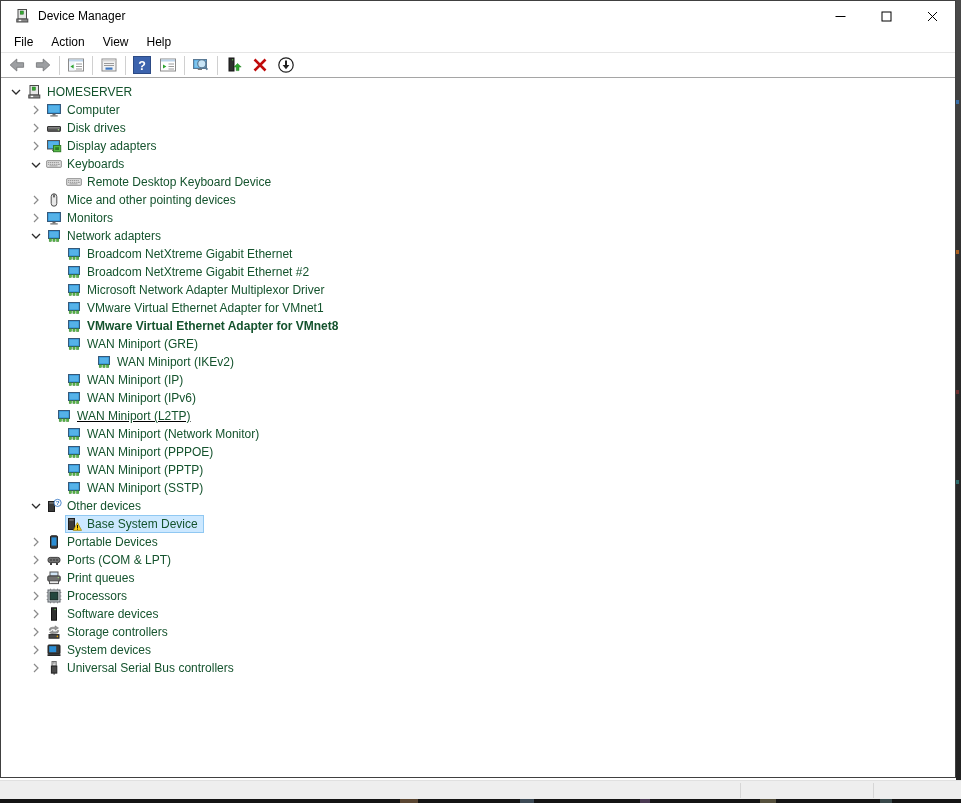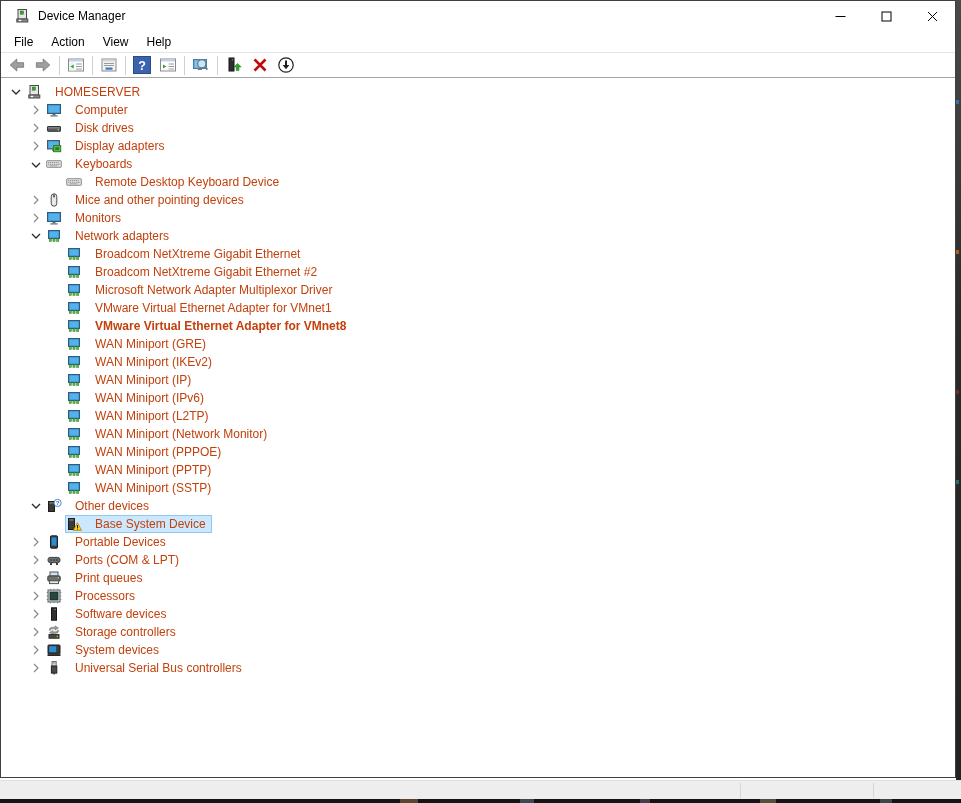--- a/index.html
+++ b/index.html
@@ -28,21 +28,21 @@
   .tb-icon { width:18px; height:18px; }
   .tb-sep { width:1px; height:19px; background:#d0d0d0; margin:0 3px; }
 
   
   .content { flex:1 1 auto; background:#fff; overflow:hidden; padding-top:5px; position:relative; }
   .tree-row { height:18px; display:flex; align-items:center; white-space:nowrap; }
   .twisty { width:18px; height:16px; flex:0 0 18px; }
   .tree-inner { display:flex; align-items:center; height:18px; padding:0 3px 0 0; border:1px solid transparent; }
   .tree-inner.selected { background:#cce8ff; border-color:#90c8f2; }
   .tree-icon { width:16px; height:16px; margin-right:5px; flex:0 0 16px; }
-  .tree-label { font-size:12px; color:#c2410c; padding-right:2px;margin-left:8px; }
+  .tree-label { font-size:12px; color:#14532d; padding-right:2px; }
 
   
   .right-sliver { position:absolute; left:956px; top:0; width:5px; height:803px;
                   background:linear-gradient(#4a4a4a, #2a2a2a 40%, #222); }
   .speck { position:absolute; width:3px; height:4px; }
   .bottom-bar { position:absolute; left:0; top:780px; width:961px; height:19px;
                 background:#eeeeee; border-top:1px solid #e0e0e0; }
   .bar-div { position:absolute; top:2px; width:1px; height:15px; background:#d6d6d6; }
   .bottom-edge { position:absolute; left:0; top:799px; width:961px; height:4px; background:#141414; }
   .edge-speck { position:absolute; top:0; height:4px; }
@@ -475,21 +475,21 @@
               <g fill="#58b947" stroke="#2e7d27" stroke-width="0.5">
                 <rect x="3.2" y="10.8" width="2.2" height="2.7"></rect>
                 <rect x="6.9" y="10.8" width="2.2" height="2.7"></rect>
                 <rect x="10.6" y="10.8" width="2.2" height="2.7"></rect>
               </g>
             </svg>
           </span>
           <span class="tree-label">WAN Miniport (GRE)</span>
         </span>
       </div>
-      <div class="tree-row" style="padding-left: 46px;">
+      <div class="tree-row" style="padding-left: 46px; gap: 30px;">
         <span class="twisty"></span>
         <span class="tree-inner">
           <span class="tree-icon">
             <svg viewBox="0 0 16 16">
               <rect x="2.5" y="2.5" width="11" height="8" fill="#2a8dd4" stroke="#35597a"></rect>
               <rect x="3.5" y="3.5" width="9" height="6" fill="#55b2e8"></rect>
               <g fill="#58b947" stroke="#2e7d27" stroke-width="0.5">
                 <rect x="3.2" y="10.8" width="2.2" height="2.7"></rect>
                 <rect x="6.9" y="10.8" width="2.2" height="2.7"></rect>
                 <rect x="10.6" y="10.8" width="2.2" height="2.7"></rect>
@@ -526,21 +526,21 @@
               <g fill="#58b947" stroke="#2e7d27" stroke-width="0.5">
                 <rect x="3.2" y="10.8" width="2.2" height="2.7"></rect>
                 <rect x="6.9" y="10.8" width="2.2" height="2.7"></rect>
                 <rect x="10.6" y="10.8" width="2.2" height="2.7"></rect>
               </g>
             </svg>
           </span>
           <span class="tree-label">WAN Miniport (IPv6)</span>
         </span>
       </div>
-      <div class="tree-row" style="padding-left: 46px;">
+      <div class="tree-row" style="padding-left: 36px; text-decoration: underline;">
         <span class="twisty"></span>
         <span class="tree-inner">
           <span class="tree-icon">
             <svg viewBox="0 0 16 16">
               <rect x="2.5" y="2.5" width="11" height="8" fill="#2a8dd4" stroke="#35597a"></rect>
               <rect x="3.5" y="3.5" width="9" height="6" fill="#55b2e8"></rect>
               <g fill="#58b947" stroke="#2e7d27" stroke-width="0.5">
                 <rect x="3.2" y="10.8" width="2.2" height="2.7"></rect>
                 <rect x="6.9" y="10.8" width="2.2" height="2.7"></rect>
                 <rect x="10.6" y="10.8" width="2.2" height="2.7"></rect>

